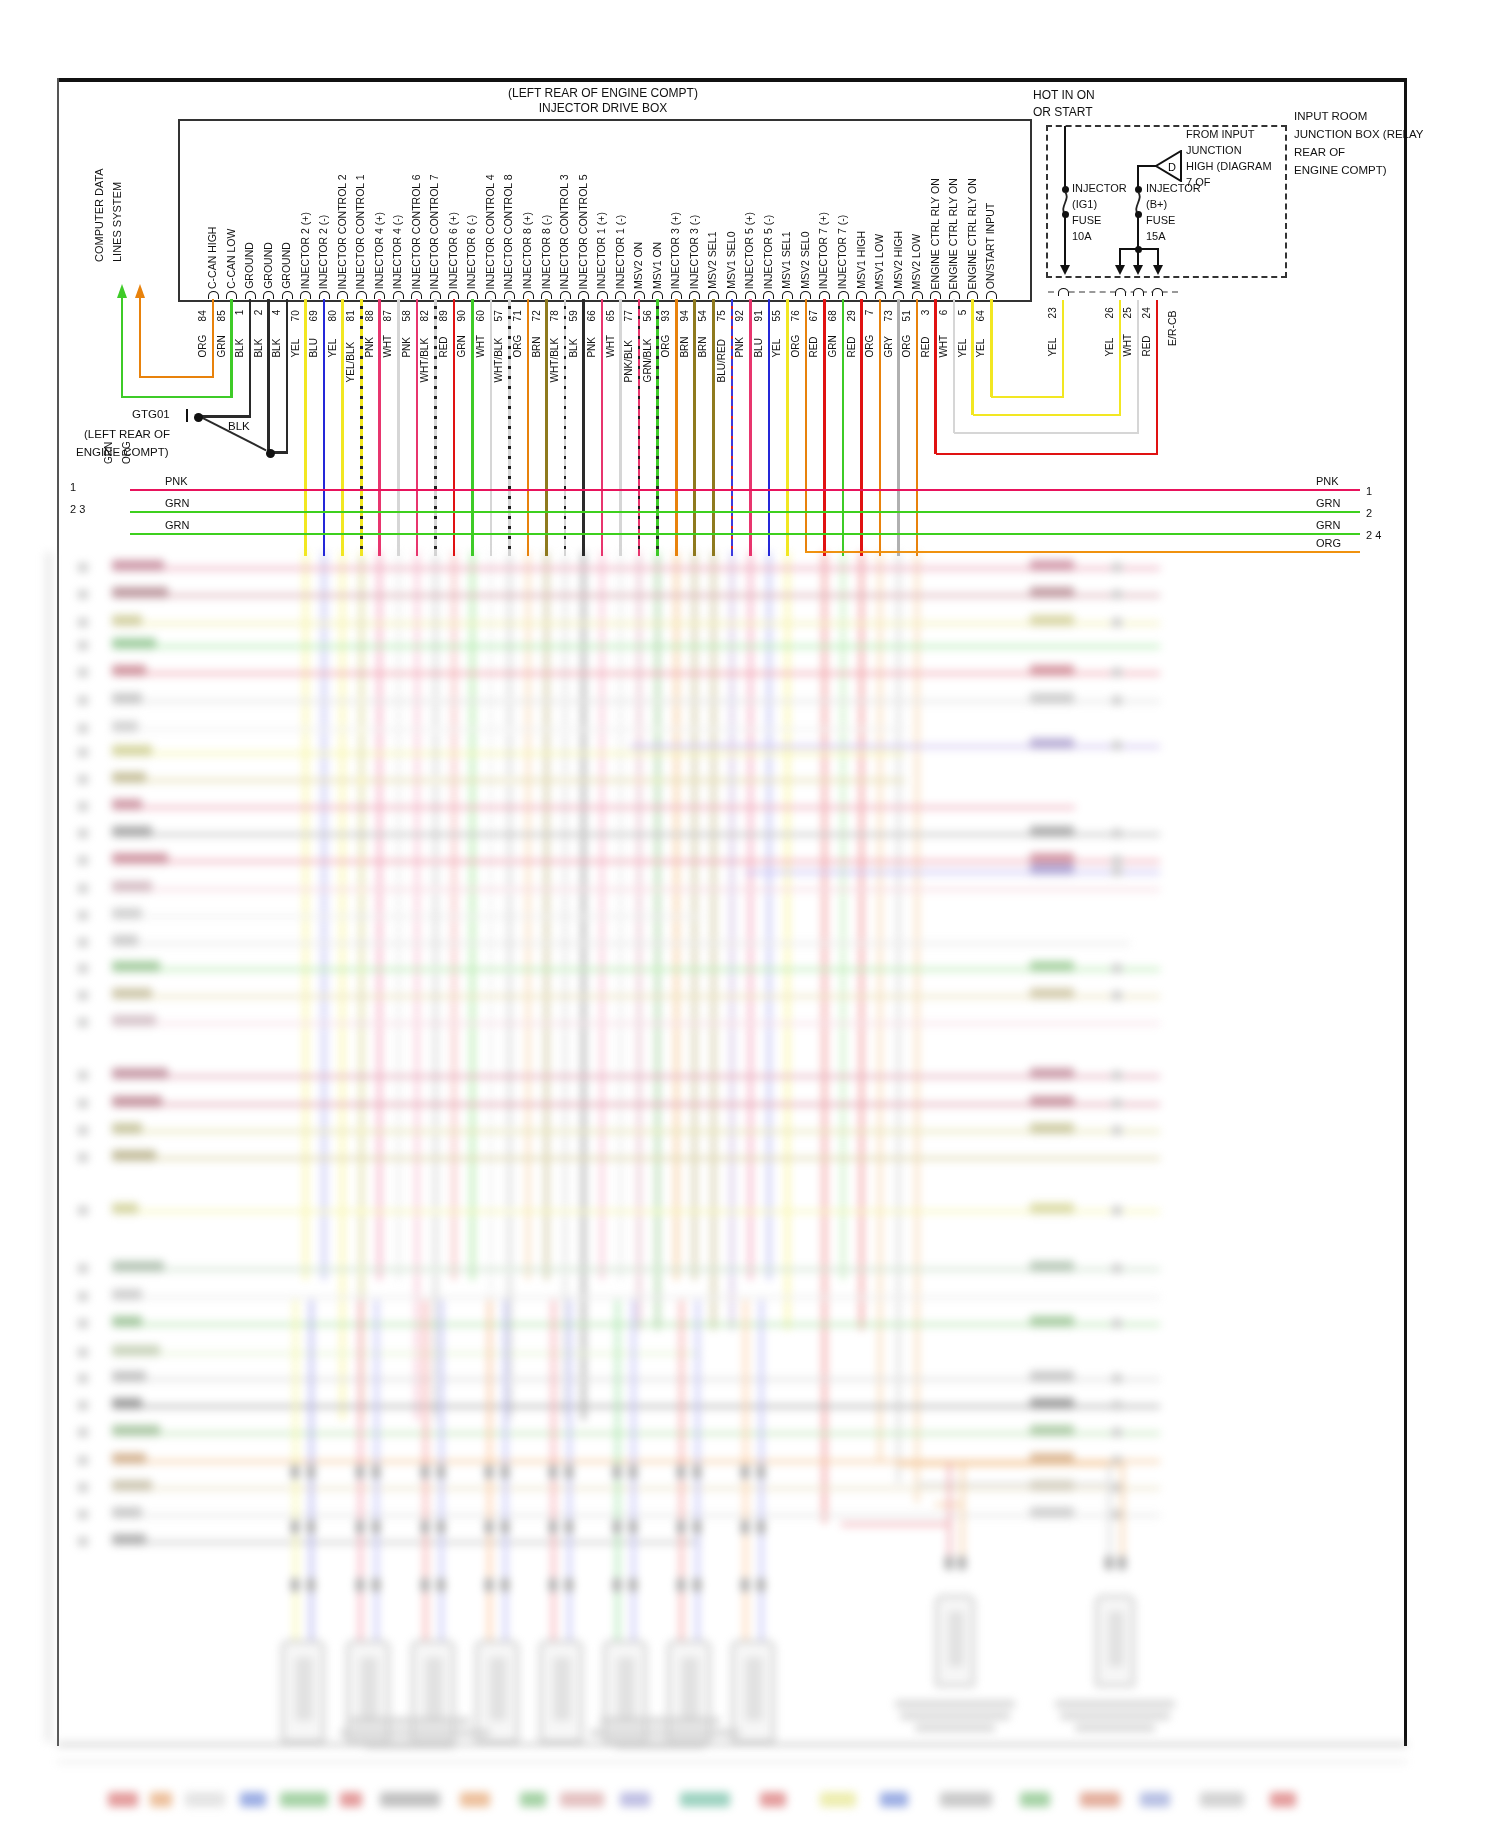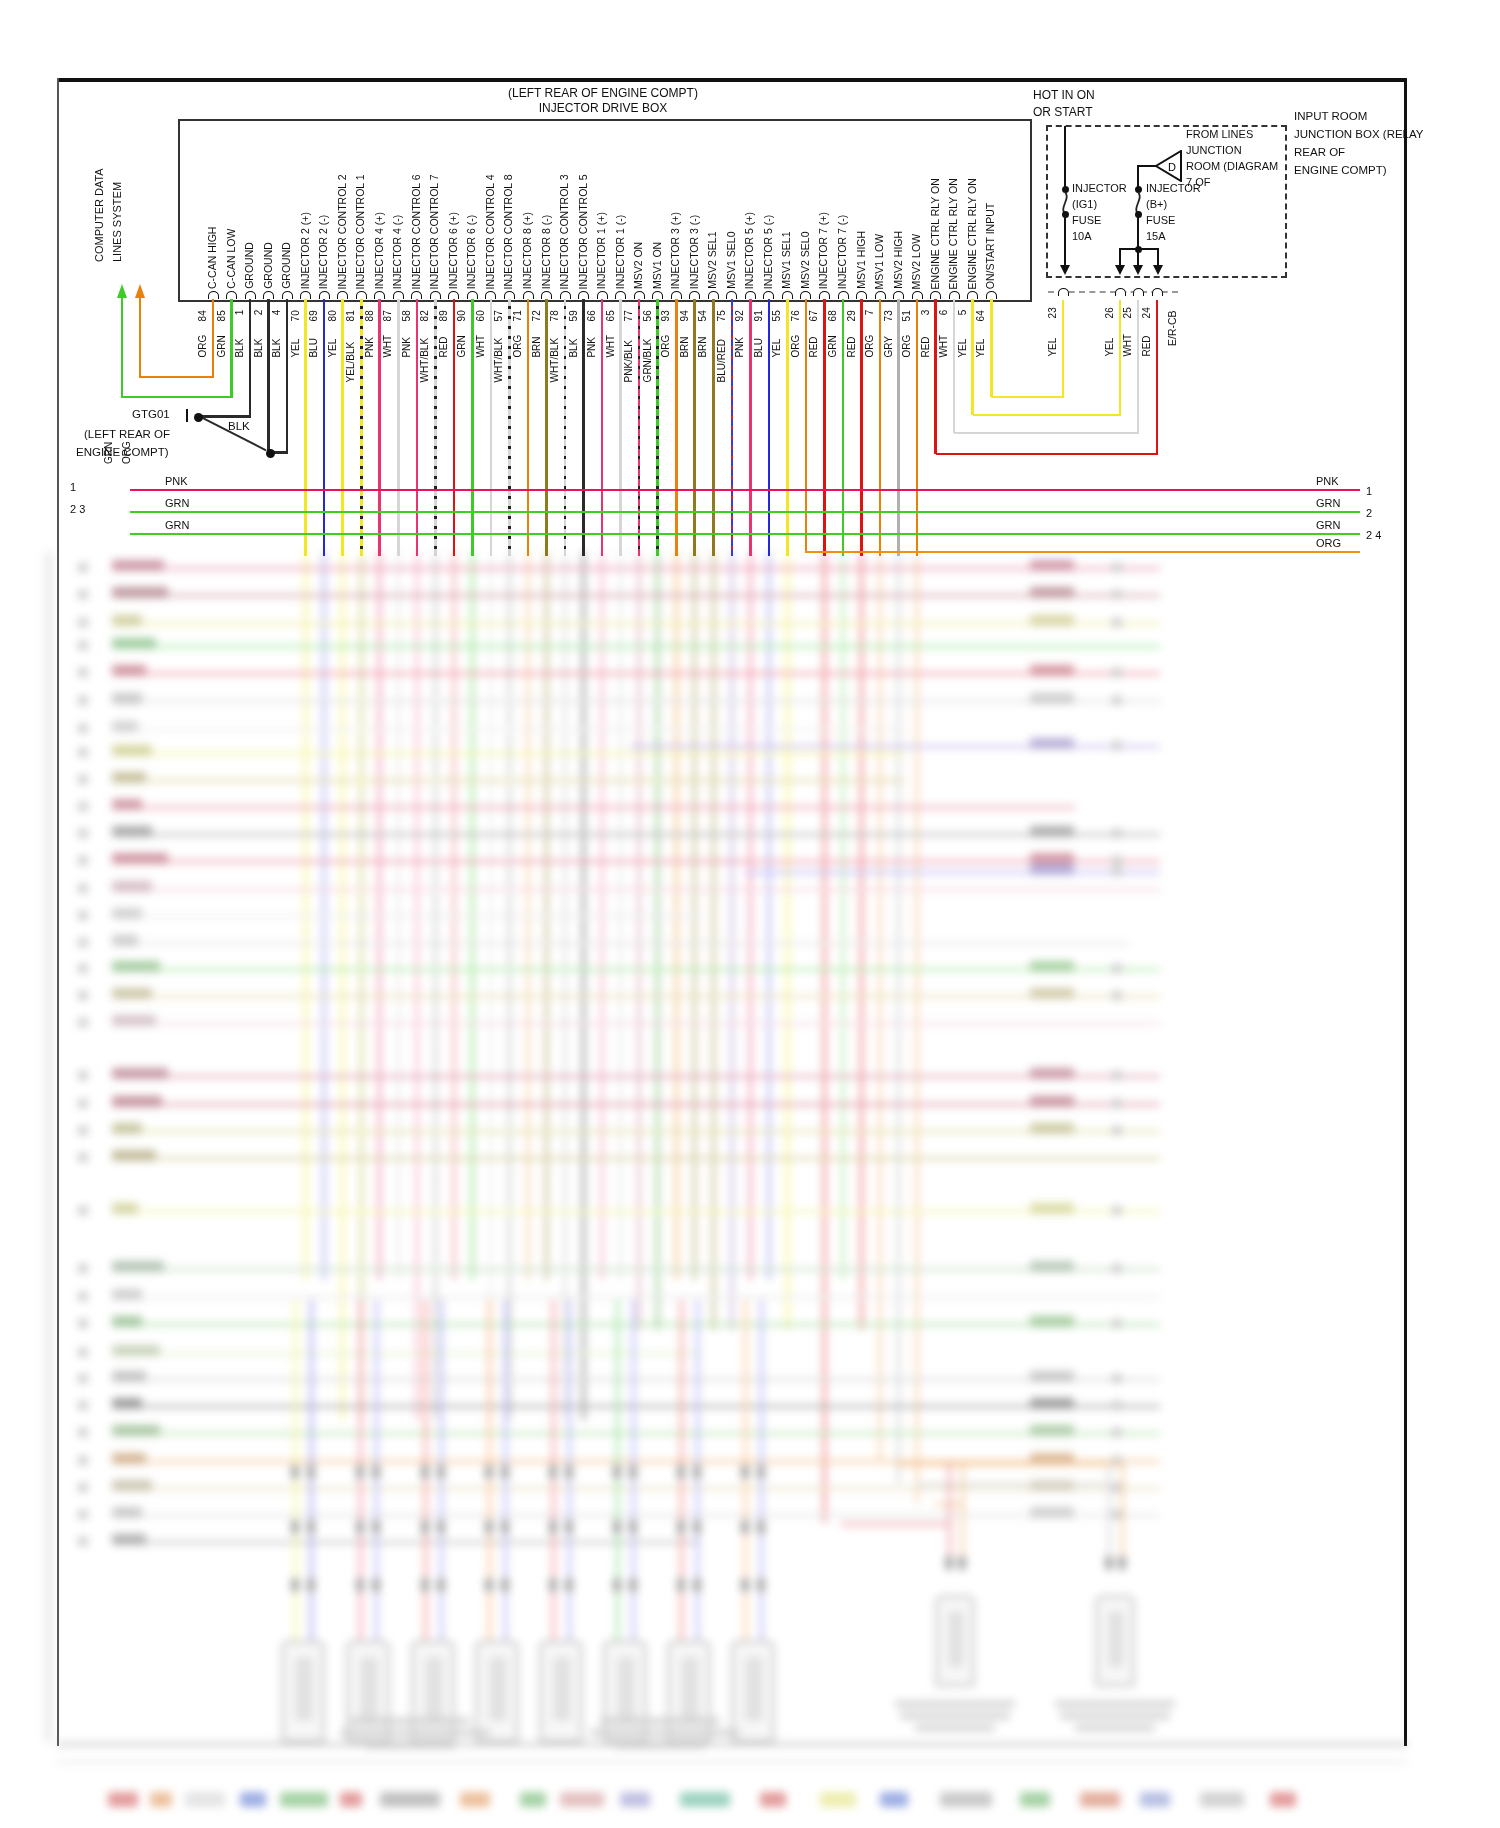--- a/index.html
+++ b/index.html
@@ -50,23 +50,23 @@
   <div class="t" style="left:1294px;top:110px;font-size:11.5px;">INPUT ROOM</div>
   <div class="t" style="left:1294px;top:128px;font-size:11.5px;">JUNCTION BOX (RELAY</div>
   <div class="t" style="left:1294px;top:146px;font-size:11.5px;">REAR OF</div>
   <div class="t" style="left:1294px;top:164px;font-size:11.5px;">ENGINE COMPT)</div>
 
   <svg class="abs" style="left:1154px;top:150px;" width="28" height="32">
     <polygon points="27,1 27,31 2,16" fill="#fff" stroke="#111" stroke-width="2"></polygon>
     <text x="14" y="21" font-size="11" font-family="Liberation Sans, sans-serif">D</text>
   </svg>
   <div class="abs" style="left:1138px;top:165px;width:18px;height:2px;background:#111;"></div>
-  <div class="t" style="left:1186px;top:128px;font-size:11px;">FROM LINES</div>
+  <div class="t" style="left:1186px;top:128px;font-size:11px;">FROM INPUT</div>
   <div class="t" style="left:1186px;top:144px;font-size:11px;">JUNCTION</div>
-  <div class="t" style="left:1186px;top:160px;font-size:11px;">ROOM (DIAGRAM</div>
+  <div class="t" style="left:1186px;top:160px;font-size:11px;">HIGH (DIAGRAM</div>
   <div class="t" style="left:1186px;top:176px;font-size:11px;">7 OF</div>
 
   <div class="abs" style="left:1064px;top:126px;width:2px;height:62px;background:#111;"></div>
   <div class="dot" style="left:1061.5px;top:186px;"></div>
   <svg class="abs" style="left:1060px;top:192px;" width="10" height="22">
       <path d="M5,0 C11,7 -1,15 5,22" stroke="#222" fill="none" stroke-width="1.8"></path>
     </svg>
   <div class="dot" style="left:1061.5px;top:211px;"></div>
   <div class="abs" style="left:1064px;top:217px;width:2px;height:48px;background:#111;"></div>
   <div class="arrdn" style="left:1060px;top:265px;"></div>

